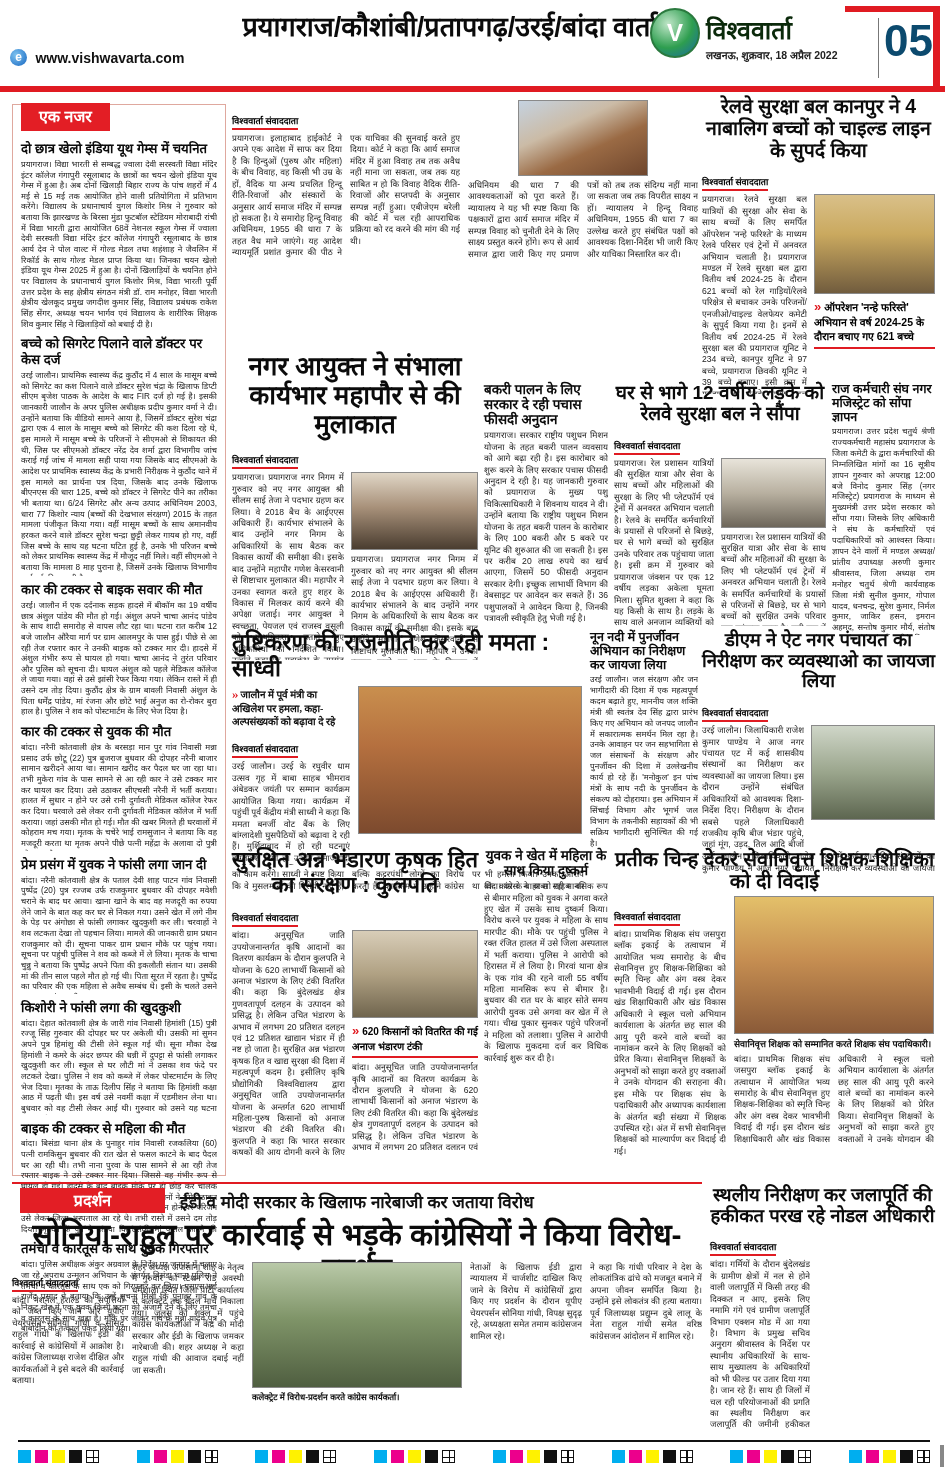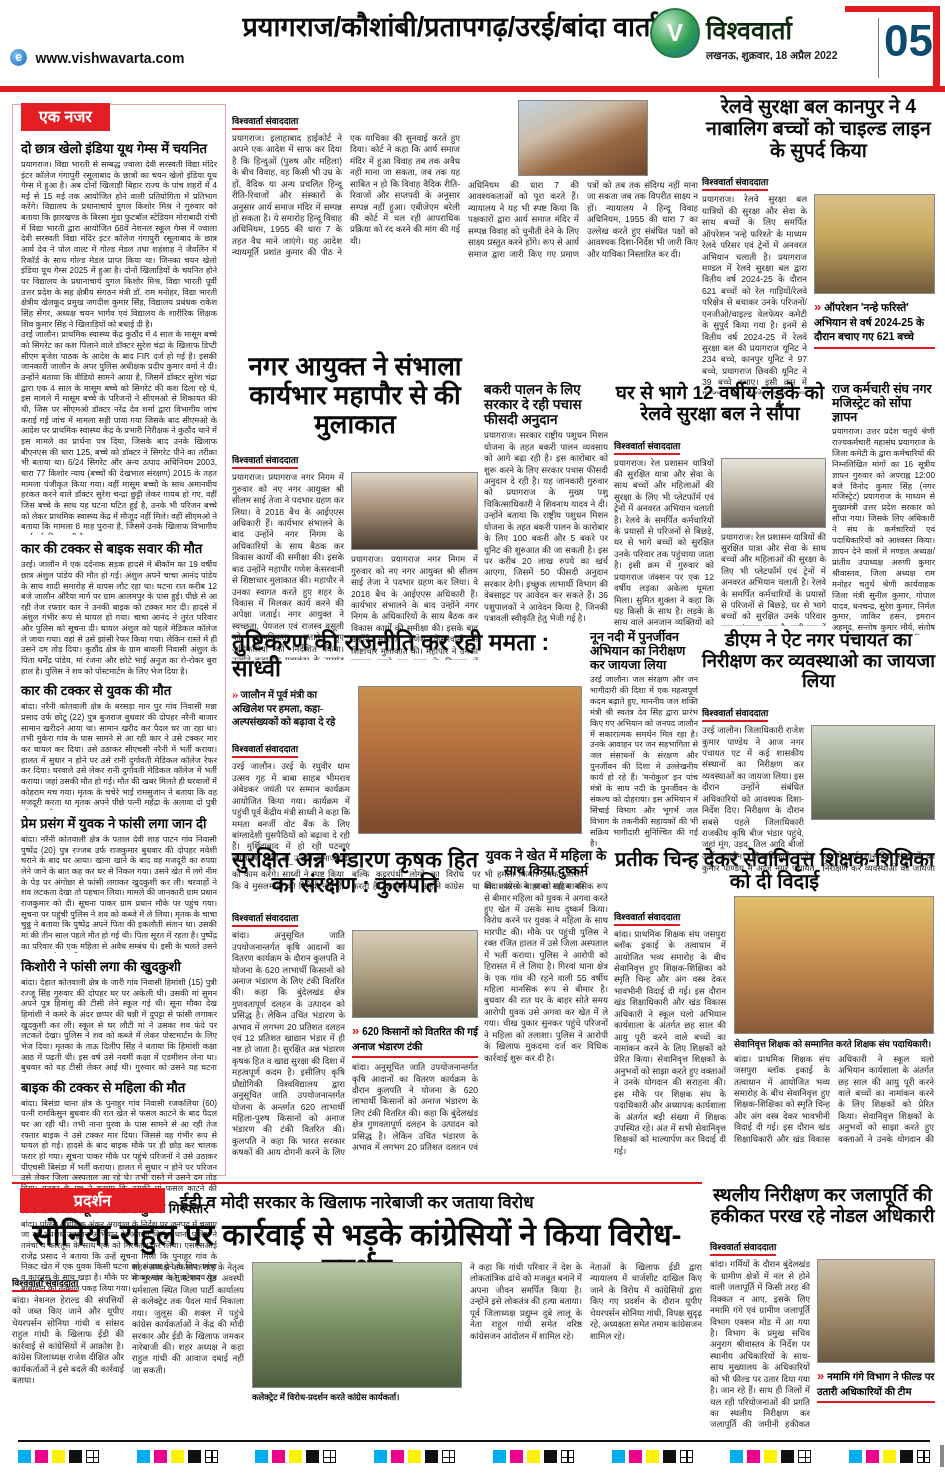--- a/index.html
+++ b/index.html
@@ -61,20 +61,21 @@
 </div>
 
 <div class="abs onelook-box" style="left:12px;top:104px;width:214px;height:1072px;">
   <div class="abs onelook-tab" style="left:8px;top:-2px;">एक नजर</div>
 
   <div>
     <div class="ol-hl">दो छात्र खेलो इंडिया यूथ गेम्स में चयनित</div>
     <div class="ol-body" style="max-height:173px;overflow:hidden;">प्रयागराज। विद्या भारती से सम्बद्ध ज्वाला देवी सरस्वती विद्या मंदिर इंटर कॉलेज गंगापुरी रसूलाबाद के छात्रों का चयन खेलो इंडिया यूथ गेम्स में हुआ है। अब दोनों खिलाड़ी बिहार राज्य के पांच शहरों में 4 मई से 15 मई तक आयोजित होने वाली प्रतियोगिता में प्रतिभाग करेंगे। विद्यालय के प्रधानाचार्य युगल किशोर मिश्र ने गुरुवार को बताया कि झारखण्ड के बिरसा मुंडा फुटबॉल स्टेडियम मोराबादी रांची में विद्या भारती द्वारा आयोजित 68वें नेशनल स्कूल गेम्स में ज्वाला देवी सरस्वती विद्या मंदिर इंटर कॉलेज गंगापुरी रसूलाबाद के छात्र आर्य देव ने पोल वाल्ट में गोल्ड मेडल तथा शहंशाह ने जैवलिन में रिकॉर्ड के साथ गोल्ड मेडल प्राप्त किया था। जिनका चयन खेलो इंडिया यूथ गेम्स 2025 में हुआ है। दोनों खिलाड़ियों के चयनित होने पर विद्यालय के प्रधानाचार्य युगल किशोर मिश्र, विद्या भारती पूर्वी उत्तर प्रदेश के सह क्षेत्रीय संगठन मंत्री डॉ. राम मनोहर, विद्या भारती क्षेत्रीय खेलकूद प्रमुख जगदीश कुमार सिंह, विद्यालय प्रबंधक राकेश सिंह सेंगर, अध्यक्ष चयन भार्गव एवं विद्यालय के शारीरिक शिक्षक शिव कुमार सिंह ने खिलाड़ियों को बधाई दी है।</div>
   </div>
   <div>
+    <div class="ol-hl">बच्चे को सिगरेट पिलाने वाले डॉक्टर पर केस दर्ज</div>
     <div class="ol-body" style="max-height:205px;overflow:hidden;">उरई जालौन। प्राथमिक स्वास्थ्य केंद्र कुठौंद में 4 साल के मासूम बच्चे को सिगरेट का कश पिलाने वाले डॉक्टर सुरेश चंद्रा के खिलाफ डिप्टी सीएम बृजेश पाठक के आदेश के बाद FIR दर्ज हो गई है। इसकी जानकारी जालौन के अपर पुलिस अधीक्षक प्रदीप कुमार वर्मा ने दी। उन्होंने बताया कि वीडियो सामने आया है, जिसमें डॉक्टर सुरेश चंद्रा द्वारा एक 4 साल के मासूम बच्चे को सिगरेट की कश दिला रहे थे, इस मामले में मासूम बच्चे के परिजनों ने सीएमओ से शिकायत की थी, जिस पर सीएमओ डॉक्टर नरेंद्र देव शर्मा द्वारा विभागीय जांच कराई गई जांच में मामला सही पाया गया जिसके बाद सीएमओ के आदेश पर प्राथमिक स्वास्थ्य केंद्र के प्रभारी निरीक्षक ने कुठौंद थाने में इस मामले का प्रार्थना पत्र दिया, जिसके बाद उनके खिलाफ बीएनएस की धारा 125, बच्चे को डॉक्टर ने सिगरेट पीने का तरीका भी बताया था। 6/24 सिगरेट और अन्य उत्पाद अधिनियम 2003, धारा 77 किशोर न्याय (बच्चों की देखभाल संरक्षण) 2015 के तहत मामला पंजीकृत किया गया। वहीं मासूम बच्चों के साथ अमानवीय हरकत करने वाले डॉक्टर सुरेश चन्द्रा छुट्टी लेकर गायब हो गए, वहीं जिस बच्चे के साथ यह घटना घटित हुई है, उनके भी परिजन बच्चे को लेकर प्राथमिक स्वास्थ्य केंद्र में मौजूद नहीं मिले। वहीं सीएमओ ने बताया कि मामला 8 माह पुराना है, जिसमें उनके खिलाफ विभागीय कार्रवाई की जा रही है।</div>
   </div>
   <div>
     <div class="ol-hl">कार की टक्कर से बाइक सवार की मौत</div>
     <div class="ol-body" style="max-height:120px;overflow:hidden;">उरई। जालौन में एक दर्दनाक सड़क हादसे में बीकॉम का 19 वर्षीय छात्र अंशुल पांडेय की मौत हो गई। अंशुल अपने चाचा आनंद पांडेय के साथ शादी समारोह से वापस लौट रहा था। घटना रात करीब 12 बजे जालौन औरैया मार्ग पर ग्राम आलमपुर के पास हुई। पीछे से आ रही तेज रफ्तार कार ने उनकी बाइक को टक्कर मार दी। हादसे में अंशुल गंभीर रूप से घायल हो गया। चाचा आनंद ने तुरंत परिवार और पुलिस को सूचना दी। घायल अंशुल को पहले मेडिकल कॉलेज ले जाया गया। वहां से उसे झांसी रेफर किया गया। लेकिन रास्ते में ही उसने दम तोड़ दिया। कुठौंद क्षेत्र के ग्राम बावली निवासी अंशुल के पिता धर्मेंद्र पांडेय, मां रंजना और छोटे भाई अनुज का रो-रोकर बुरा हाल है। पुलिस ने शव को पोस्टमार्टम के लिए भेज दिया है।</div>
   </div>
   <div>
     <div class="ol-hl">कार की टक्कर से युवक की मौत</div>
     <div class="ol-body" style="max-height:108px;overflow:hidden;">बांदा। नरैनी कोतवाली क्षेत्र के बरसड़ा मान पुर गांव निवासी मन्ना प्रसाद उर्फ छोटू (22) पुत्र बुजराज बुधवार की दोपहर नरैनी बाजार सामान खरीदने आया था। सामान खरीद कर पैदल घर जा रहा था। तभी मुकेरा गांव के पास सामने से आ रही कार ने उसे टक्कर मार कर घायल कर दिया। उसे उठाकर सीएचसी नरैनी में भर्ती कराया। हालत में सुधार न होने पर उसे रानी दुर्गावती मेडिकल कॉलेज रेफर कर दिया। घरवाले उसे लेकर रानी दुर्गावती मेडिकल कॉलेज में भर्ती कराया। जहां उसकी मौत हो गई। मौत की खबर मिलते ही घरवालों में कोहराम मच गया। मृतक के चचेरे भाई रामसुजान ने बताया कि वह मजदूरी करता था मृतक अपने पीछे पत्नी महेंद्रा के अलावा दो पुत्री छोड़ गया है।</div>
   </div>
@@ -234,36 +235,30 @@
   <div style="display:flex;gap:8px;">
     <div style="width:112px;">
       <span class="byline">विश्ववार्ता संवाददाता</span>
       <div class="body" style="height:140px;">बांदा। नेशनल हेराल्ड की संपत्तियों को जब्त किए जाने और यूपीए चेयरपर्सन सोनिया गांधी व सांसद राहुल गांधी के खिलाफ ईडी की कार्रवाई से कांग्रेसियों में आक्रोश है। कांग्रेस जिलाध्यक्ष राजेश दीक्षित और कार्यकर्ताओं ने इसे बदले की कार्रवाई बताया।</div>
     </div>
     <div class="body" style="width:112px;height:162px;">शहर अध्यक्ष अफसाना शाह के नेतृत्व में गुरुवार को स्टेशन रोड अवस्थी धर्मशाला स्थित जिला पार्टी कार्यालय से कलेक्ट्रेट तक पैदल मार्च निकाला गया। जुलूस की शक्ल में पहुंचे कांग्रेस कार्यकर्ताओं ने केंद्र की मोदी सरकार और ईडी के खिलाफ जमकर नारेबाजी की। शहर अध्यक्ष ने कहा राहुल गांधी की आवाज दबाई नहीं जा सकती।</div>
     <div style="width:210px;">
       <div class="photo g-rally" style="width:210px;height:126px;margin-bottom:3px;"></div>
       <div class="smallcap" style="font-size:8.5px;">कलेक्ट्रेट में विरोध-प्रदर्शन करते कांग्रेस कार्यकर्ता।</div>
     </div>
+    <div class="body" style="width:112px;height:162px;">नेताओं के खिलाफ ईडी द्वारा न्यायालय में चार्जशीट दाखिल किए जाने के विरोध में कांग्रेसियों द्वारा किए गए प्रदर्शन के दौरान यूपीए चेयरपर्सन सोनिया गांधी, विपक्ष सुदृढ़ रहे, अध्यक्षता समेत तमाम कांग्रेसजन शामिल रहे।</div>
     <div class="body" style="width:112px;height:162px;">ने कहा कि गांधी परिवार ने देश के लोकतांत्रिक ढांचे को मजबूत बनाने में अपना जीवन समर्पित किया है। उन्होंने इसे लोकतंत्र की हत्या बताया। पूर्व जिलाध्यक्ष प्रद्युम्न दुबे लालू के नेता राहुल गांधी समेत वरिष्ठ कांग्रेसजन आंदोलन में शामिल रहे।</div>
-    <div class="body" style="width:112px;height:162px;">नेताओं के खिलाफ ईडी द्वारा न्यायालय में चार्जशीट दाखिल किए जाने के विरोध में कांग्रेसियों द्वारा किए गए प्रदर्शन के दौरान यूपीए चेयरपर्सन सोनिया गांधी, विपक्ष सुदृढ़ रहे, अध्यक्षता समेत तमाम कांग्रेसजन शामिल रहे।</div>
   </div>
 </div>
 
 <div class="abs" style="left:710px;top:1185px;width:225px;height:250px;">
   <div class="hl" style="font-size:18.5px;">स्थलीय निरीक्षण कर जलापूर्ति की हकीकत परख रहे नोडल अधिकारी</div>
   <span class="byline">विश्ववार्ता संवाददाता</span>
   <div style="display:flex;gap:7px;">
     <div class="body" style="width:100px;height:170px;">बांदा। गर्मियों के दौरान बुंदेलखंड के ग्रामीण क्षेत्रों में नल से होने वाली जलापूर्ति में किसी तरह की दिक्कत न आए, इसके लिए नमामि गंगे एवं ग्रामीण जलापूर्ति विभाग एक्शन मोड में आ गया है। विभाग के प्रमुख सचिव अनुराग श्रीवास्तव के निर्देश पर स्थानीय अधिकारियों के साथ-साथ मुख्यालय के अधिकारियों को भी फील्ड पर उतार दिया गया है। जान रहे हैं। साथ ही जिलों में चल रही परियोजनाओं की प्रगति का स्थलीय निरीक्षण कर जलापूर्ति की जमीनी हकीकत परख रहे हैं। नोडल अधिकारी गांव-गांव पहुंचकर ग्रामीणों से संवाद कर रहे हैं कि नल से जल मिल रहा है या नहीं।</div>
-    <div style="width:118px;">
-      <div class="photo g-pump" style="width:118px;height:104px;margin-bottom:5px;"></div>
-      <div class="cap underline" style="font-size:10px;">
-        <span class="arr">»</span><span>नमामि गंगे विभाग ने फील्ड पर उतारी अधिकारियों की टीम</span>
-      </div>
-    </div>
   </div>
 </div>
 
 <div class="abs" style="left:18px;top:1440px;width:912px;height:2px;background:#111;"></div>
 <div class="abs" style="left:18px;top:1449px;width:912px;height:16px;display:flex;justify-content:space-between;">
 
   <span><span class="cmyk-sq" style="background:#00aeef"></span><span class="cmyk-sq" style="background:#ec008c"></span><span class="cmyk-sq" style="background:#fff200"></span><span class="cmyk-sq" style="background:#111"></span><span class="reg-mark"></span></span>
   <span><span class="cmyk-sq" style="background:#00aeef"></span><span class="cmyk-sq" style="background:#ec008c"></span><span class="cmyk-sq" style="background:#fff200"></span><span class="cmyk-sq" style="background:#111"></span><span class="reg-mark"></span></span>
   <span><span class="cmyk-sq" style="background:#00aeef"></span><span class="cmyk-sq" style="background:#ec008c"></span><span class="cmyk-sq" style="background:#fff200"></span><span class="cmyk-sq" style="background:#111"></span><span class="reg-mark"></span></span>
   <span><span class="cmyk-sq" style="background:#00aeef"></span><span class="cmyk-sq" style="background:#ec008c"></span><span class="cmyk-sq" style="background:#fff200"></span><span class="cmyk-sq" style="background:#111"></span><span class="reg-mark"></span></span>

